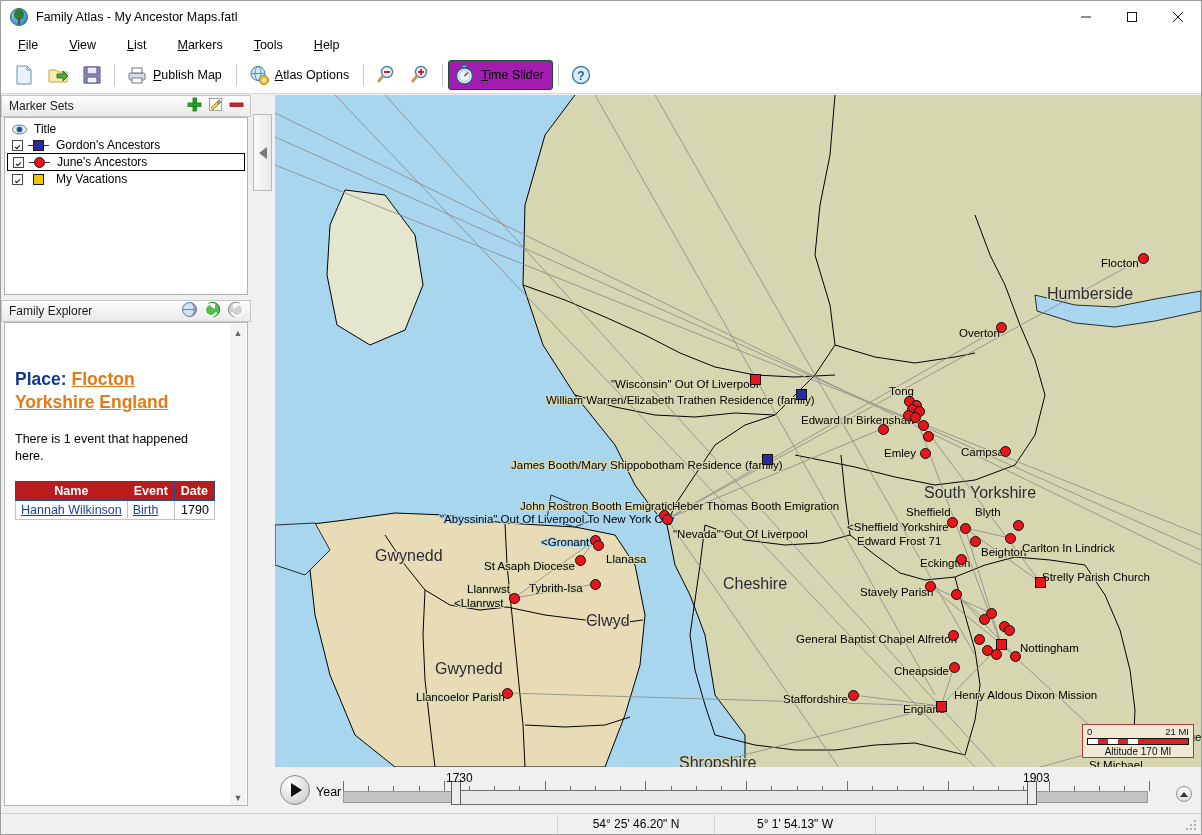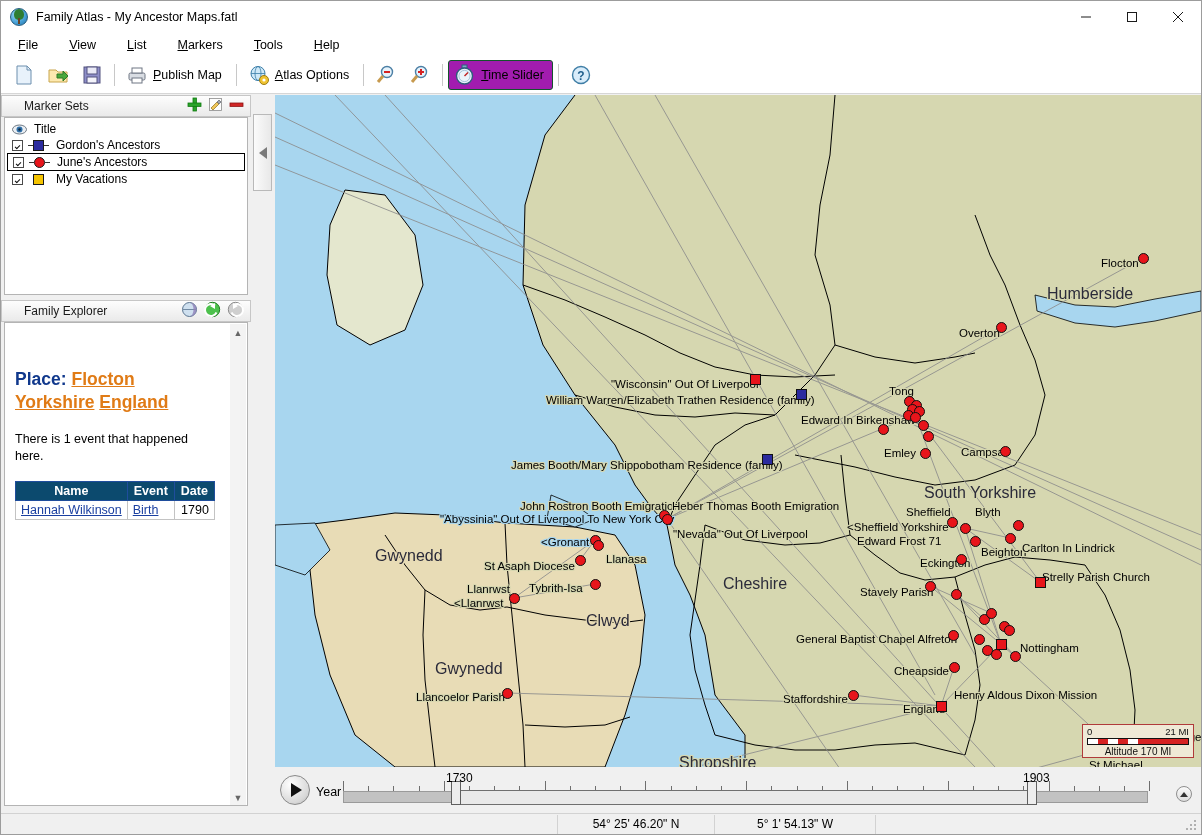--- a/index.html
+++ b/index.html
@@ -47,21 +47,21 @@
   .tb-btn.active { background:#a21caf; border:1px solid #14532d;justify-content:center; }
   .tb-label { font-size:12.5px; color:#000; }
   .tb-sep { width:1px; height:22px; background:#c8c8c8; margin:0 5px; }
   .ico { width:22px; height:22px; position:relative; display:block; }
 
   
   #leftcol { position:absolute; left:0; top:94px; width:250px; height:712px; background:#f0f0f0; }
 
   .panel-head { height:22px; background:linear-gradient(#fdfdfd,#eaeaea);
                 border:1px solid #c6c6c6; display:flex; align-items:center;
-                padding:0 4px 0 22px; }
+                padding:0 4px 0 7px; }
   .panel-title { font-size:12px; color:#1a1a1a; flex:1; }
   .head-btns { display:flex; align-items:center; gap:6px; padding-right:2px; }
 
   #markersets { position:absolute; left:0; top:0; width:250px; height:203px; }
   #ms-list { position:absolute; left:3px; top:22px; width:244px; height:178px;
              background:#fff; border:1px solid #b4b4b4; padding-top:3px; }
   .ms-row { height:16px; display:flex; align-items:center; padding-left:7px; gap:5px; }
   .ms-row.selected { border:1px solid #000; height:18px; margin:0 2px; padding-left:5px; }
   .cbx { width:11px; height:11px; border:1px solid #4a4a4a; background:#fff;
          position:relative; flex:none; }
@@ -77,21 +77,21 @@
 
   #fexplorer { position:absolute; left:0; top:205px; width:250px; height:507px; }
   #fe-body { position:absolute; left:3px; top:22px; width:244px; height:484px;
              background:#fff; border:1px solid #b4b4b4; overflow:hidden; }
   #fe-inner { padding:10px 12px 0 10px;margin-top:35px; }
   .place-line { font-size:17.5px; font-weight:bold; line-height:23px; }
   .place-key { color:#10388c; }
   .place-link { color:#e07b16; text-decoration:underline; }
   .fe-text { font-size:12.5px; color:#000; margin-top:17px; line-height:17px; width:185px; }
   #fe-table { margin-top:16px; border-collapse:collapse; }
-  #fe-table th { background:#0c4a6e; color:#fff; font-size:12.5px; font-weight:bold;
+  #fe-table th { background:#b91c1c; color:#fff; font-size:12.5px; font-weight:bold;
                  padding:2px 6px; border:1px solid #1f4d9c; }
   #fe-table td { font-size:12.5px; padding:2px 5px; border:1px solid #c3c3c3; }
   .cell-link { color:#1a3fa0; text-decoration:underline; }
   .cell-num { text-align:right; }
   #fe-scroll { position:absolute; right:1px; top:1px; width:16px; height:482px;
                background:#f3f3f3; }
   .sb-arrow { width:16px; height:17px; display:flex; align-items:center; justify-content:center;
               color:#666; font-size:9px; }
   #fe-scroll .bot { position:absolute; bottom:0; left:0; }
 

